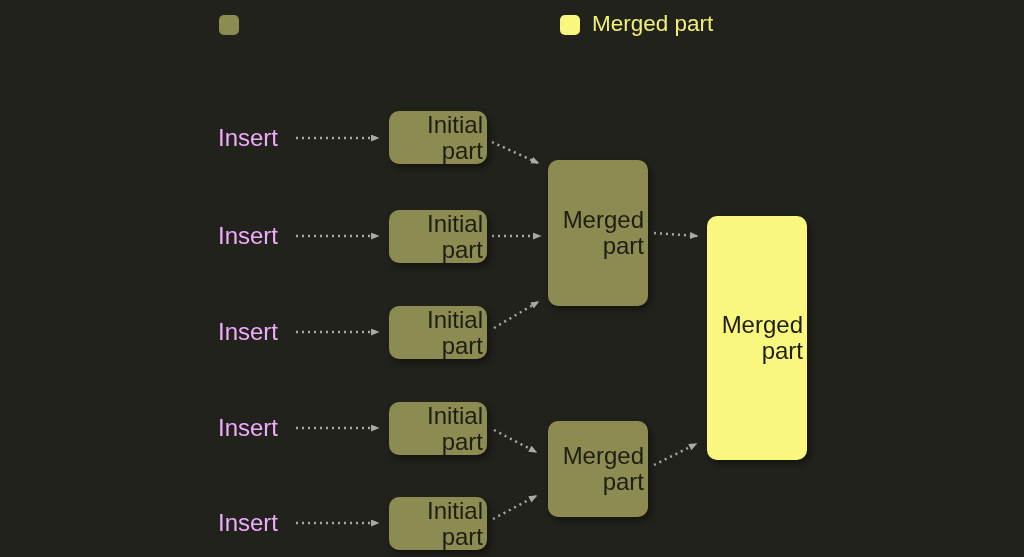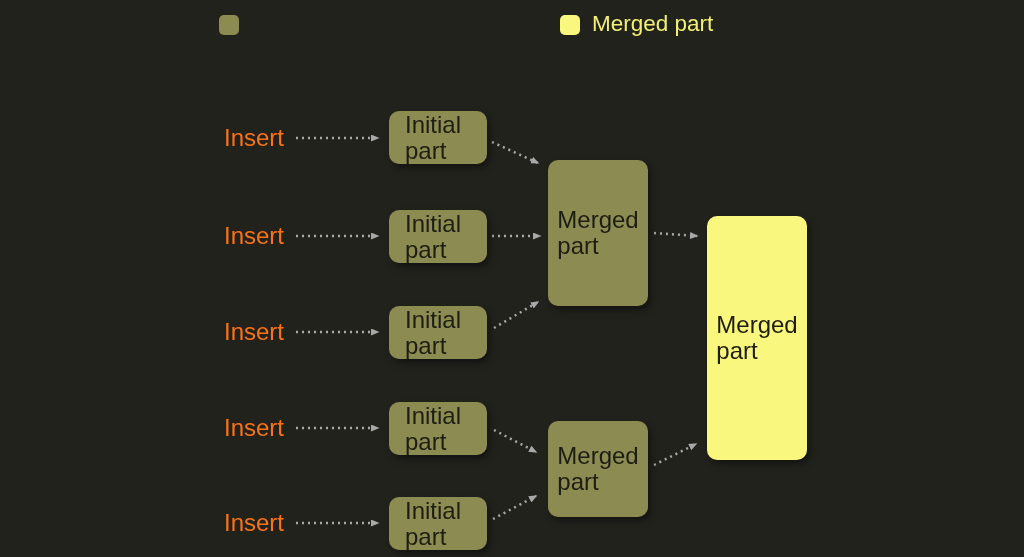--- a/index.html
+++ b/index.html
@@ -34,45 +34,45 @@
     top: 11px;
     font-size: 22.5px;
     font-weight: 400;
     white-space: nowrap;
   }
   .label-inactive { left: 248px; color: #a8a661; }
   .label-active   { left: 592px; color: #f2ef74; }
   
   .insert-label {
     position: absolute;
-    left: 224px;
+    left: 218px;
     width: 80px;
     font-size: 24px;
-    color: #f97316;
+    color: #f0abfc;
     line-height: 30px;
     height: 30px;
   }
   .ins-1 { top: 123px; }
   .ins-2 { top: 221px; }
   .ins-3 { top: 317px; }
   .ins-4 { top: 413px; }
   .ins-5 { top: 508px; }
   
   .node {
     position: absolute;
     border-radius: 10px;
     display: flex;
     align-items: center;
     justify-content: center;
-    text-align: left;
+    text-align: right;
     font-size: 24px;
     line-height: 26px;
     color: #1d1d12;
     box-shadow: 3px 4px 7px rgba(0,0,0,0.45);
-    padding: 0 16px;
+    padding: 0 4px;
     box-sizing: border-box;
   }
   .node.inactive { background: #8c8b51; }
   .node.active   { background: #faf77e; }
   .initial { left: 389px; width: 98px; height: 53px; }
   .init-1 { top: 111px; }
   .init-2 { top: 210px; }
   .init-3 { top: 306px; }
   .init-4 { top: 402px; }
   .init-5 { top: 497px; }

